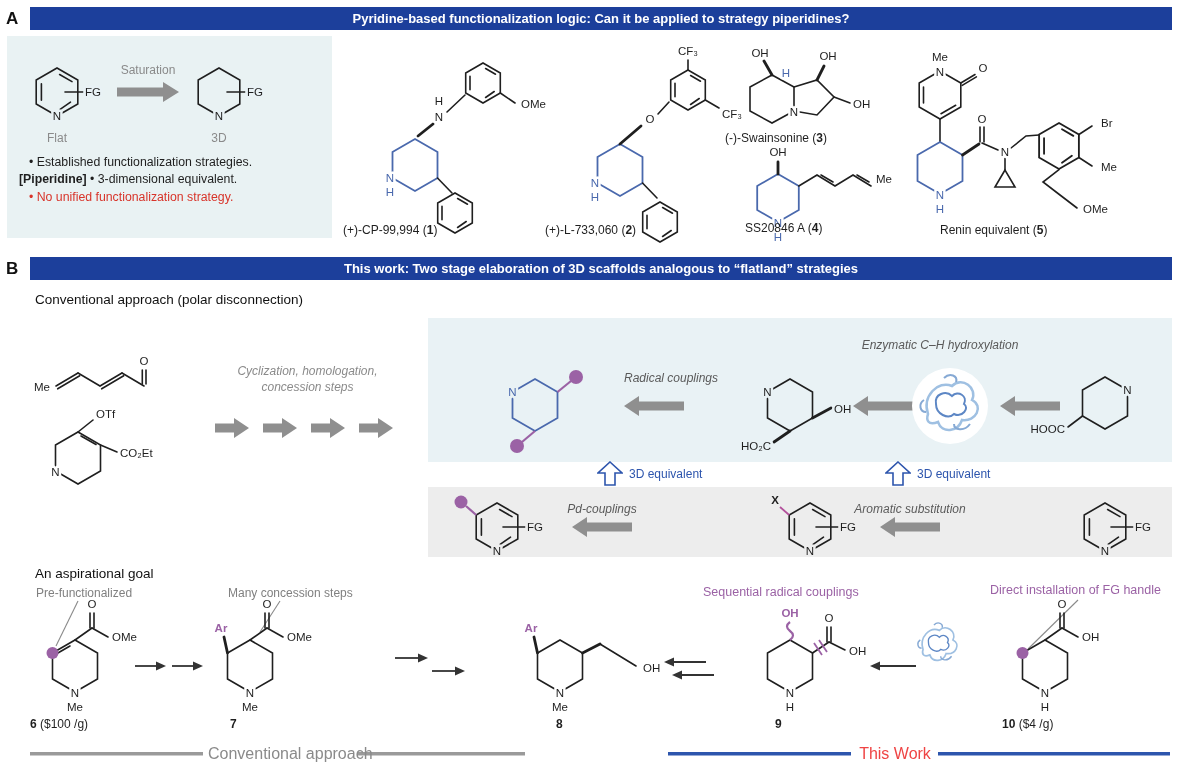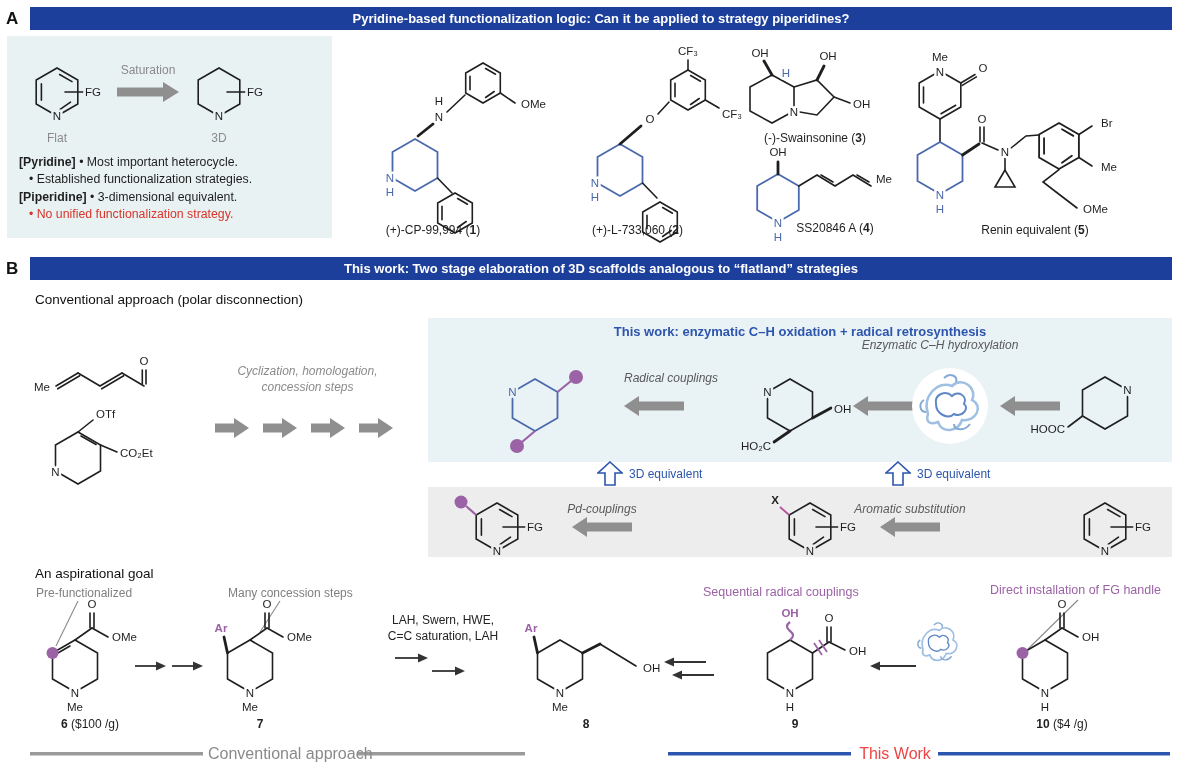--- a/index.html
+++ b/index.html
@@ -9,21 +9,21 @@
   .hdr{position:absolute;left:30px;width:1142px;height:23px;background:#1c3f9b;color:#fff;
        font-weight:bold;font-size:13px;text-align:center;line-height:23px}
   .panel-label{position:absolute;left:6px;width:22px;height:23px;font-size:17px;font-weight:bold;
        color:#111;line-height:23px}
   .infobox{position:absolute;left:7px;top:36px;width:325px;height:202px;background:#e9f2f3}
   .bullets{position:absolute;left:12px;top:118px;right:6px;font-size:12.3px;line-height:1.42}
   .bl b{font-weight:bold}
   .ind{margin-left:10px}
   .mt{margin-top:0}
   .red{color:#d8342a}
-  .cap{position:absolute;font-size:12px;color:#1f1f1f;text-align:center;white-space:nowrap}
+  .cap{position:absolute;font-size:12px;color:#1f1f1f;white-space:nowrap}
   .gtxt{position:absolute;font-size:12px;color:#808080;white-space:nowrap}
   .ptxt{position:absolute;font-size:12.5px;color:#9b62a5;white-space:nowrap}
   .btxt{position:absolute;font-size:13px;font-weight:bold;color:#2d55ad;text-align:center}
   .blkhead{position:absolute;font-size:13.5px;font-weight:normal;color:#111;white-space:nowrap}
   .bluebox{position:absolute;left:428px;top:318px;width:744px;height:144px;background:#e9f2f5}
   .graybox{position:absolute;left:428px;top:487px;width:744px;height:70px;background:#ededed}
   .equiv{position:absolute;display:flex;align-items:center;gap:6px;color:#2d55ad;font-size:12px;white-space:nowrap}
   .note{position:absolute;font-size:12px;font-style:italic;color:#8a8a8a;text-align:center;line-height:1.3}
   .ctext{position:absolute;font-size:12px;color:#222;text-align:center;line-height:1.35;white-space:nowrap}
   .barlbl{position:absolute;font-size:16px;color:#8a8a8a;text-align:center;white-space:nowrap}
@@ -93,21 +93,20 @@
     </g>
     <g>
       <use href="#hex24" transform="translate(212,50)" class="bk"></use>
       <line x1="220" y1="50" x2="238" y2="50" class="bk"></line>
       <text x="212" y="78" class="at hc">N</text>
       <text x="240" y="54" class="at ats hc">FG</text>
       <text x="212" y="100" font-size="12" fill="#8a8a8a" text-anchor="middle">3D</text>
     </g>
   </svg>
   <div class="bullets">
-    <div class="bl"><b>[Pyridine]</b><span> • Most important heterocycle.</span></div>
     <div class="bl ind"><span>• Established functionalization strategies.</span></div>
     <div class="bl mt"><b>[Piperidine]</b><span> • 3-dimensional equivalent.</span></div>
     <div class="bl ind red"><span>• No unified functionalization strategy.</span></div>
   </div>
 </div>
 
 <svg style="position:absolute;left:335px;top:35px" width="842" height="213" viewBox="0 0 842 213">
 
   <g>
     <use href="#hex26" transform="translate(80,130)" class="bb"></use>
@@ -230,21 +229,20 @@
     <use href="#arrShort" transform="translate(291,88)" class="ga"></use>
     <use href="#arrShort" transform="translate(339,88)" class="ga"></use>
   </g>
 </svg>
 <div class="note" style="left:225px;top:364px;width:165px">
   <div>Cyclization, homologation,</div>
       <div>concession steps</div>
 </div>
 
 <div class="bluebox"></div>
-<div class="btxt" style="left:428px;top:324px;width:744px">This work: enzymatic C–H oxidation + radical retrosynthesis</div>
 <svg style="position:absolute;left:428px;top:318px" width="744" height="144" viewBox="0 0 744 144">
   <g>
     <use href="#hex26" transform="translate(107,87)" class="bb"></use>
     <path d="M129.5,74 L143,63" class="bpp"></path>
         <circle cx="148" cy="59" r="7" class="ball"></circle>
     <path d="M107,113 L94,124" class="bpp"></path>
         <circle cx="89" cy="128" r="7" class="ball"></circle>
     <text x="84.5" y="78" class="at atb hc">N</text>
   </g>
   <text x="243" y="64" class="lbl">Radical couplings</text>
@@ -308,24 +306,20 @@
     <use href="#pyr24" transform="translate(677,40)" class="bk"></use>
     <line x1="683" y1="40" x2="705" y2="40" class="bk"></line>
     <text x="677" y="68" class="at hgg">N</text>
     <text x="707" y="44" class="at ats hgg">FG</text>
   </g>
 </svg>
 
 <div class="blkhead" style="left:35px;top:566px">An aspirational goal</div>
 <div class="gtxt" style="left:36px;top:586px">Pre-functionalized</div>
 <div class="gtxt" style="left:228px;top:586px">Many concession steps</div>
-<div class="ctext" style="left:368px;top:612px;width:150px">
-  <div>LAH, Swern, HWE,</div>
-      <div>C=C saturation, LAH</div>
-</div>
 <div class="ptxt" style="left:703px;top:585px">Sequential radical couplings</div>
 <div class="ptxt" style="left:990px;top:583px">Direct installation of FG handle</div>
 
 <svg style="position:absolute;left:0;top:580px" width="1177" height="185" viewBox="0 0 1177 185">
 
   <line x1="78" y1="21" x2="56" y2="66" class="ptr"></line>
   <line x1="280" y1="21" x2="260" y2="52" class="ptr"></line>
   <line x1="1078" y1="20" x2="1028" y2="69" class="ptr"></line>
 
   <g>

